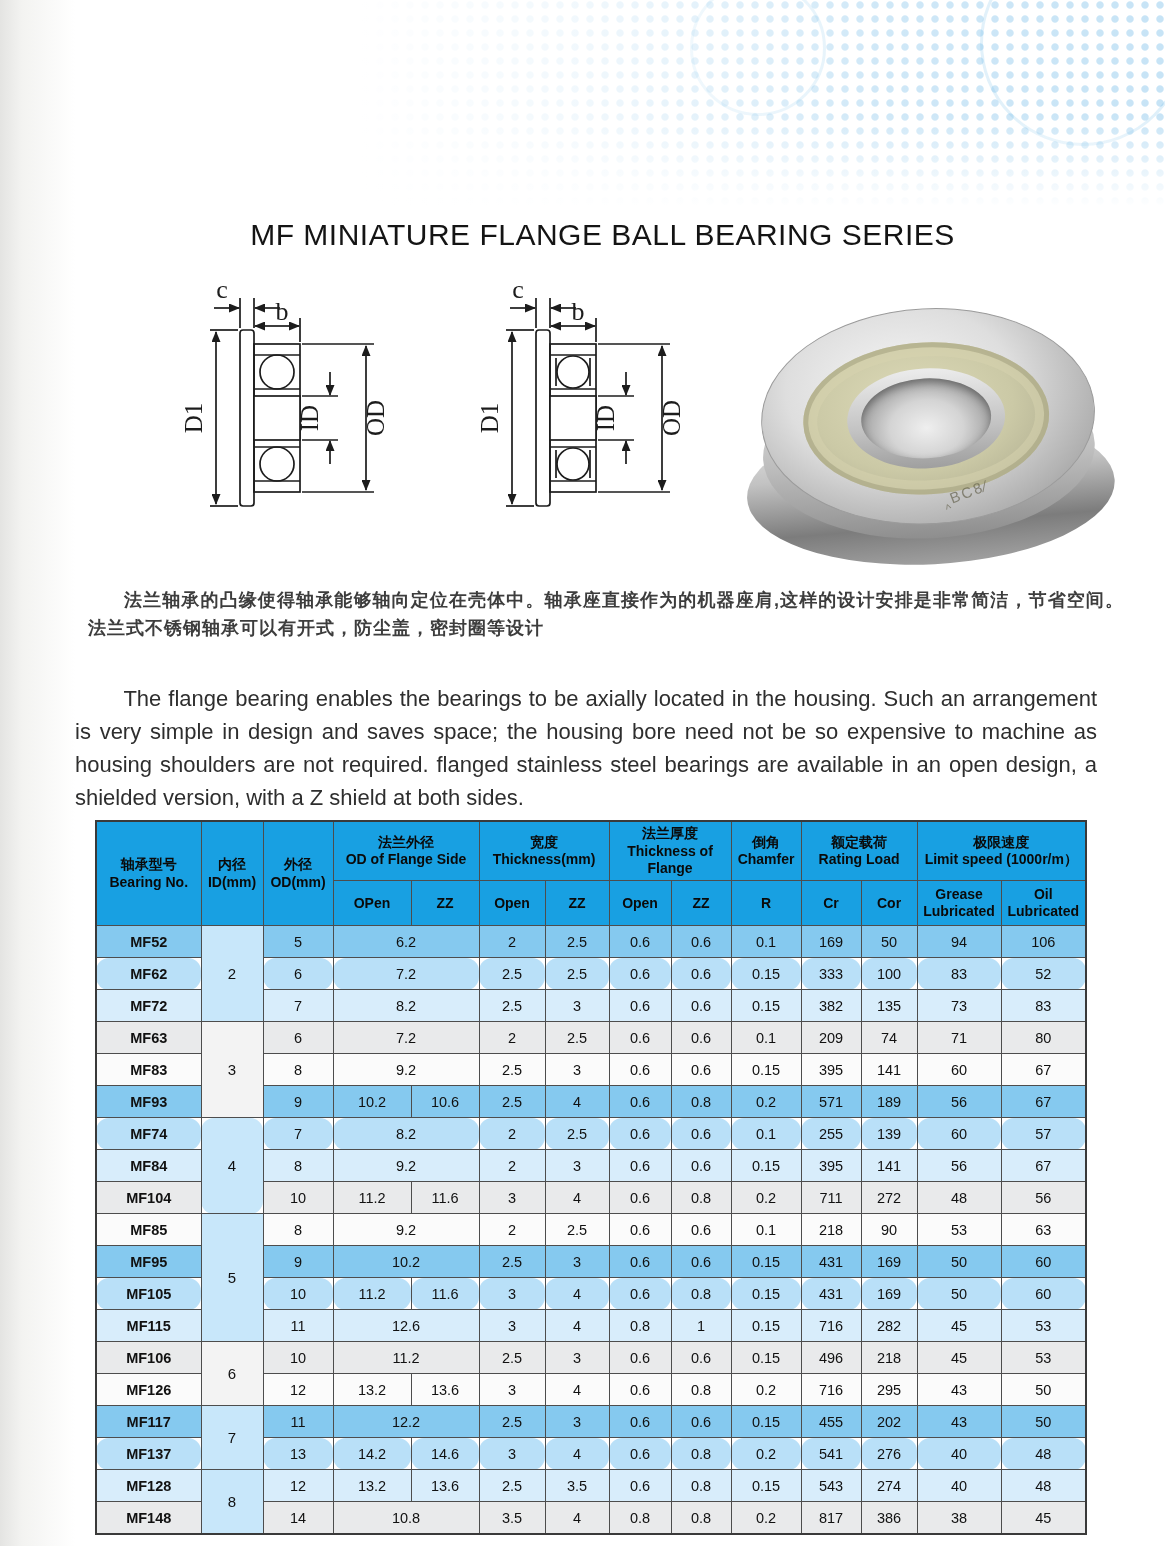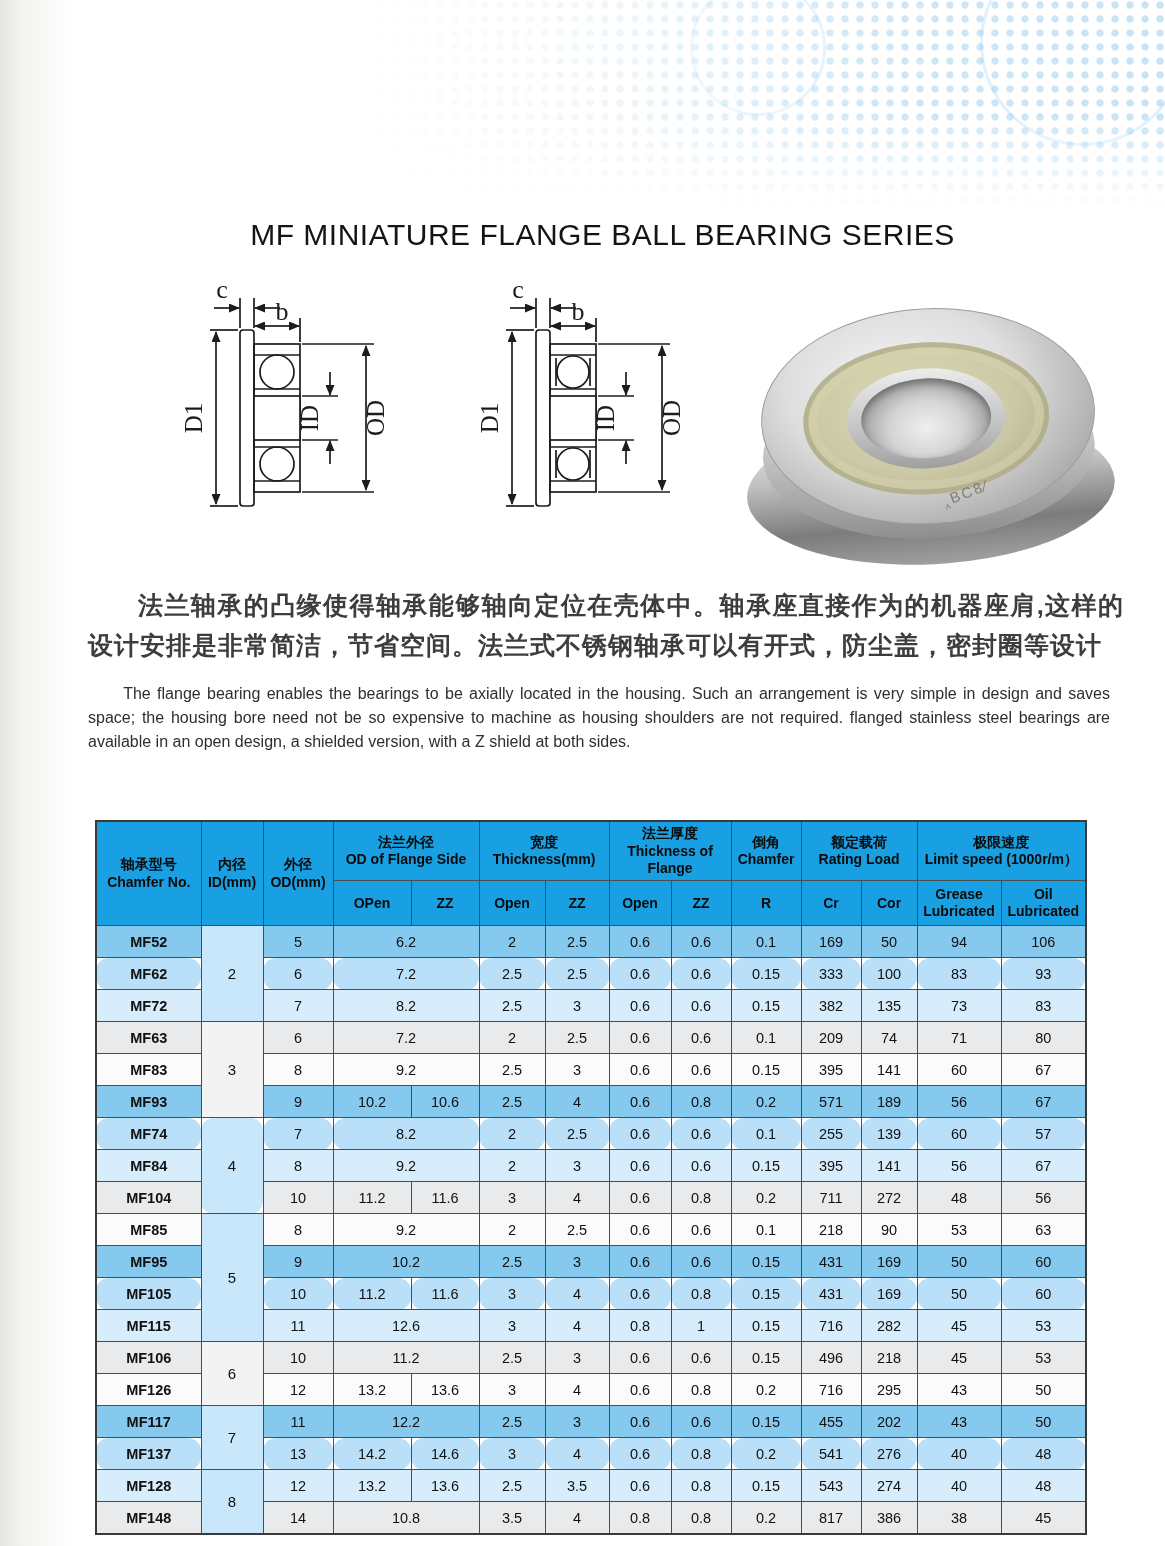--- a/index.html
+++ b/index.html
@@ -49,24 +49,24 @@
   .ph-inner{left:110px;top:70px;width:158px;height:100px;
      background:linear-gradient(180deg,#ececec 0%,#c2c2c2 60%,#9f9f9f 100%);}
   .ph-bore{left:124px;top:80px;width:130px;height:80px;
      background:radial-gradient(ellipse at 50% 62%,#efefef 0%,#d4d4d4 40%,#8d8d8d 85%,#6f6f6f 100%);
      box-shadow:inset 0 4px 8px rgba(0,0,0,.35);}
   .ph-etch{position:absolute;left:200px;top:186px;transform:rotate(-18deg);
      font-size:15px;color:rgba(95,92,70,.65);letter-spacing:2px;border-radius:0;}
 
   
   .para-cn{position:absolute;left:88px;top:586px;width:1036px;
-           font-size:25px;font-weight:bold;color:#3d3d3d;line-height:1.58;
+           font-size:18px;font-weight:bold;color:#3d3d3d;line-height:1.58;
            text-align:justify;text-indent:2em;letter-spacing:1px;}
-  .para-en{position:absolute;left:88px;top:682px;width:1022px;
-           font-size:16px;color:#2e2e2e;line-height:1.5;text-align:justify;text-indent:2.2em;}
+  .para-en{position:absolute;left:75px;top:682px;width:1022px;
+           font-size:22px;color:#2e2e2e;line-height:1.5;text-align:justify;text-indent:2.2em;}
 
   
   table.spec{position:absolute;left:95px;top:820px;width:990px;border-collapse:collapse;
              table-layout:fixed;border:2px solid #3a3a3a;}
   .spec th,.spec td{border:1px solid #4d4d4d;text-align:center;vertical-align:middle;
              padding:0 1px;overflow:hidden;}
   .spec thead th{background:#18a0e2;color:#0a0a0a;}
   .spec thead tr:nth-child(1) th{height:58px;}
   .spec thead tr:nth-child(2) th{height:44px;}
   .th-cn{font-size:14px;font-weight:bold;line-height:1.25;}
@@ -219,21 +219,21 @@
       <col style="width:70px">
       <col style="width:60px">
         <col style="width:56px">
       <col style="width:84px">
         <col style="width:85px">
     </colgroup>
     <thead>
       <tr>
         <th rowspan="2">
           <div class="th-cn">轴承型号</div>
-          <div class="th-en">Chamfer No.</div>
+          <div class="th-en">Bearing No.</div>
         </th>
         <th rowspan="2">
           <div class="th-cn">内径</div>
           <div class="th-en">ID(mm)</div>
         </th>
         <th rowspan="2">
           <div class="th-cn">外径</div>
           <div class="th-en">OD(mm)</div>
         </th>
         <th colspan="2">
@@ -296,21 +296,21 @@
           <td>6</td>
           <td colspan="2">7.2</td>
           <td>2.5</td>
           <td>2.5</td>
           <td>0.6</td>
           <td>0.6</td>
           <td>0.15</td>
           <td>333</td>
           <td>100</td>
           <td>83</td>
-          <td>93</td>
+          <td>52</td>
         </tr>
         <tr class="r-lt2">
           <td class="c-bearing">MF72</td>
           <td>7</td>
           <td colspan="2">8.2</td>
           <td>2.5</td>
           <td>3</td>
           <td>0.6</td>
           <td>0.6</td>
           <td>0.15</td>

